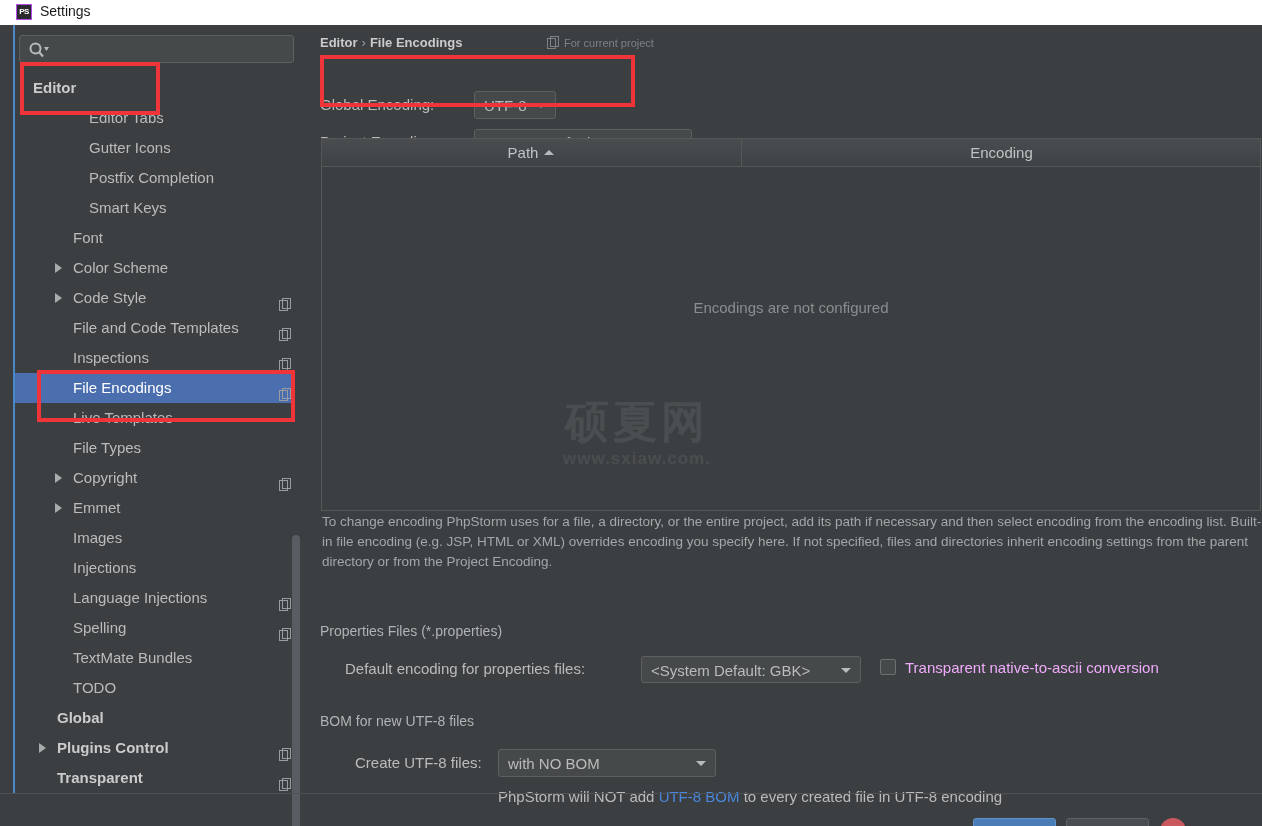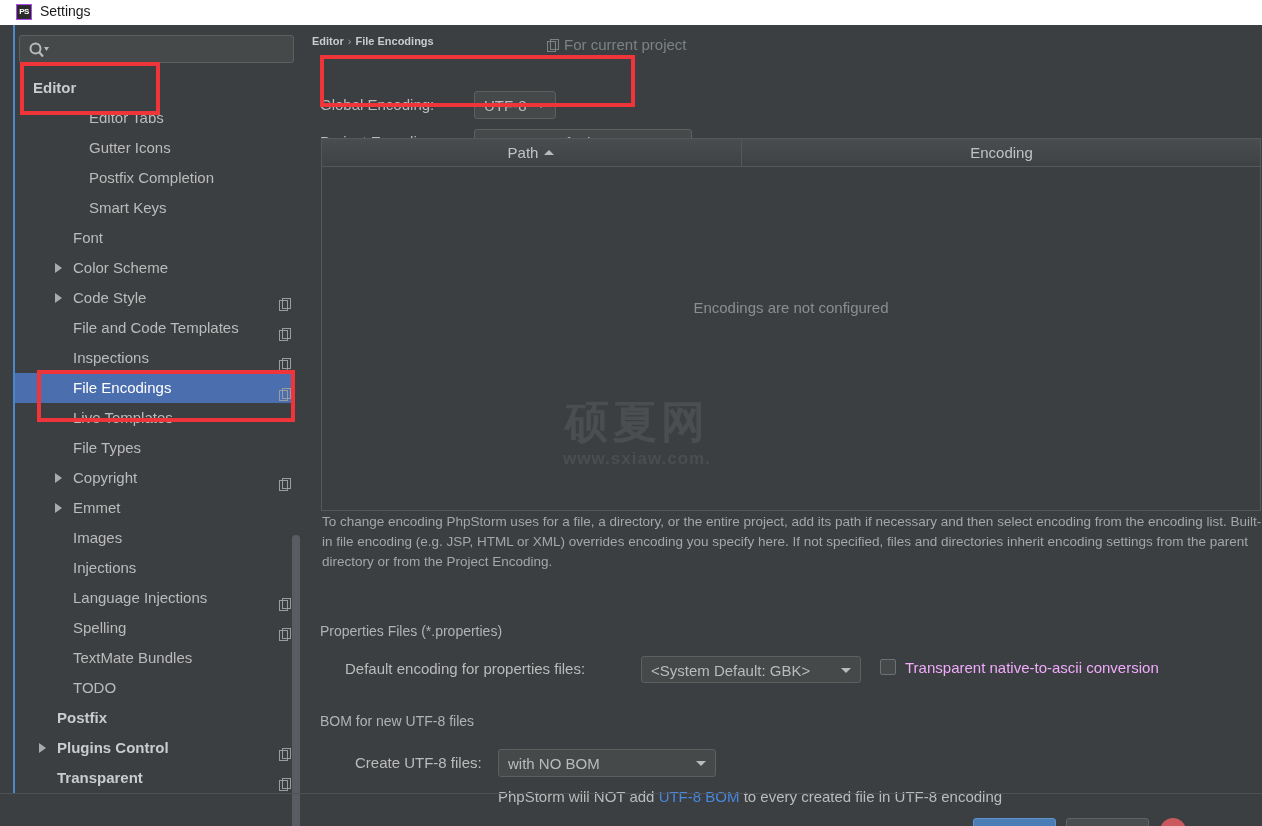--- a/index.html
+++ b/index.html
@@ -45,23 +45,23 @@
   .trow.sel .lbl{color:#ffffff;}
   .arrow{position:absolute;width:0;height:0;border-left:7px solid #a9acae;
      border-top:5px solid transparent;border-bottom:5px solid transparent;top:10px;}
   .copyico{position:absolute;right:8px;top:8px;width:13px;height:13px;}
 
   .sb-track{position:absolute;right:0px;top:255px;width:8px;height:525px;background:#3c3f41;}
   .sb-thumb{position:absolute;right:0px;top:255px;width:8px;height:525px;background:#595d63;border-radius:4px;}
 
   
   .rightpanel{position:absolute;left:300px;top:25px;width:962px;height:768px;background:#3c3f41;}
-  .breadcrumb{position:absolute;left:12px;top:10px;font-size:11px;font-weight:bold;color:#c9cbcc;}
+  .breadcrumb{position:absolute;left:20px;top:10px;font-size:13px;font-weight:bold;color:#c9cbcc;}
   .breadcrumb .sep{font-weight:normal;color:#9a9da0;padding:0 4px;}
-  .forproj{position:absolute;left:247px;top:11px;font-size:15px;color:#7d8285;}
+  .forproj{position:absolute;left:247px;top:11px;font-size:11px;color:#7d8285;}
   .forproj .ci{display:inline-block;vertical-align:-2px;margin-right:4px;}
 
   .fldrow{position:absolute;font-size:15px;color:#bbbbbb;}
   .lbl-ge{left:20px;top:71px;}
   .lbl-pe{left:20px;top:108px;}
 
   .combo{position:absolute;background:#45494a;border:1px solid #5e6060;border-radius:3px;
      box-sizing:border-box;color:#bbbbbb;font-size:15px;}
   .combo .txt{position:absolute;left:9px;top:50%;transform:translateY(-50%);white-space:nowrap;}
   .combo .car{position:absolute;right:9px;top:50%;margin-top:-2px;width:0;height:0;
@@ -190,21 +190,21 @@
         <div class="trow"><span class="lbl" style="margin-left: 58px;">Language Injections</span><span class="copyico"><svg width="13" height="13" viewBox="0 0 13 13">
               <rect x="0.5" y="2.5" width="8" height="10" fill="none" stroke="#9a9da0" stroke-width="1"></rect>
               <rect x="3.5" y="0.5" width="8" height="10" fill="none" stroke="#9a9da0" stroke-width="1"></rect>
             </svg></span></div>
         <div class="trow"><span class="lbl" style="margin-left: 58px;">Spelling</span><span class="copyico"><svg width="13" height="13" viewBox="0 0 13 13">
               <rect x="0.5" y="2.5" width="8" height="10" fill="none" stroke="#9a9da0" stroke-width="1"></rect>
               <rect x="3.5" y="0.5" width="8" height="10" fill="none" stroke="#9a9da0" stroke-width="1"></rect>
             </svg></span></div>
         <div class="trow"><span class="lbl" style="margin-left: 58px;">TextMate Bundles</span></div>
         <div class="trow"><span class="lbl" style="margin-left: 58px;">TODO</span></div>
-        <div class="trow bold"><span class="lbl" style="margin-left: 42px;">Postfix</span></div>
+        <div class="trow bold"><span class="lbl" style="margin-left: 42px;">Global</span></div>
         <div class="trow bold"><span class="arrow" style="left: 24px;"></span><span class="lbl" style="margin-left: 42px;">Plugins Control</span><span class="copyico"><svg width="13" height="13" viewBox="0 0 13 13">
               <rect x="0.5" y="2.5" width="8" height="10" fill="none" stroke="#9a9da0" stroke-width="1"></rect>
               <rect x="3.5" y="0.5" width="8" height="10" fill="none" stroke="#9a9da0" stroke-width="1"></rect>
             </svg></span></div>
         <div class="trow bold"><span class="lbl" style="margin-left: 42px;">Transparent</span><span class="copyico"><svg width="13" height="13" viewBox="0 0 13 13">
               <rect x="0.5" y="2.5" width="8" height="10" fill="none" stroke="#9a9da0" stroke-width="1"></rect>
               <rect x="3.5" y="0.5" width="8" height="10" fill="none" stroke="#9a9da0" stroke-width="1"></rect>
             </svg></span></div>
       </div>
 

